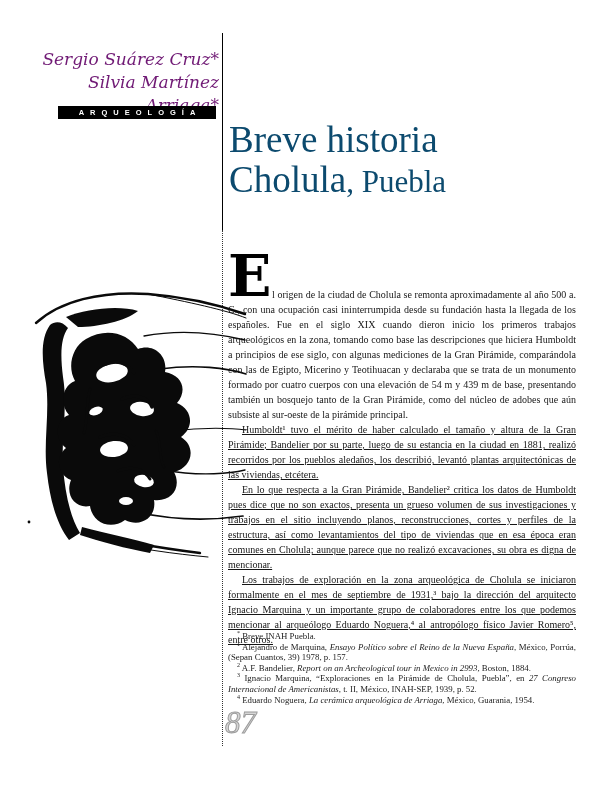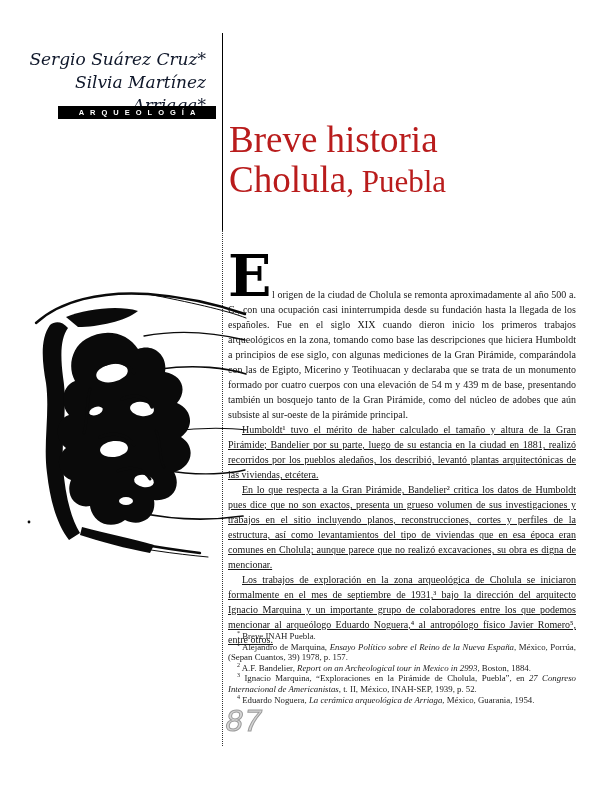--- a/index.html
+++ b/index.html
@@ -7,26 +7,26 @@
     position:relative;
     width:612px;height:792px;
     background:#ffffff;
     font-family:"Liberation Serif", serif;
     color:#151515;
     overflow:hidden;
     margin:0 auto;
   }
   
   .authors{
-    position:absolute;left:8px;top:48px;width:198px;
+    position:absolute;left:21px;top:48px;width:198px;
     text-align:right;
     font-family:"DejaVu Serif", serif;
     font-style:italic;
     font-size:17px;line-height:23px;
-    color:#0f172a;
+    color:#701a75;
   }
   
   .banner{
     position:absolute;left:58px;top:106px;width:158px;height:13px;
     background:#000;
     display:flex;align-items:center;justify-content:center;
   }
   .banner span{
     color:#fff;
     font-family:"Liberation Sans", sans-serif;
@@ -39,21 +39,21 @@
   
   .vline-solid{
     position:absolute;left:222px;top:33px;width:0;height:197px;
     border-left:1.5px solid #000;
   }
   .vline-dotted{
     position:absolute;left:222px;top:230px;width:0;height:516px;
     border-left:1.5px dotted #333;
   }
   
-  .title{position:absolute;left:229px;top:120px;width:360px;color:#b91c1c;}
+  .title{position:absolute;left:229px;top:120px;width:360px;color:#0c4a6e;}
   .title .t-big{font-size:37px;line-height:40px;letter-spacing:0;}
   .title .t-small{font-size:25px;line-height:27px;}
   .title .t-line3{font-size:37px;line-height:40px;}
   .title .t-line3 .t-sub{font-size:31px;}
   
   .dropcap{
     position:absolute;left:228px;top:247px;
     font-family:"DejaVu Serif", serif;
     font-weight:800;
     font-size:57px;line-height:57px;
@@ -80,21 +80,21 @@
     font-size:8.8px;line-height:10.6px;
     text-align:justify;
     text-indent:9px;
     color:#1b1b1b;
   }
   .footnotes .it{font-style:italic;}
   .footnotes sup{font-size:6px;line-height:0;}
   
   .pagenum{
     position:absolute;left:225px;top:706px;
-    font-family:Liberation Mono, monospace;
+    font-family:Liberation Serif, serif;
     font-style:italic;
     font-size:31px;line-height:34px;
     color:#d6d6d6;
     -webkit-text-stroke:1px #9c9c9c;
   }
   
   .illustration{
     position:absolute;left:26px;top:281px;width:222px;height:286px;
   }
 </style>

